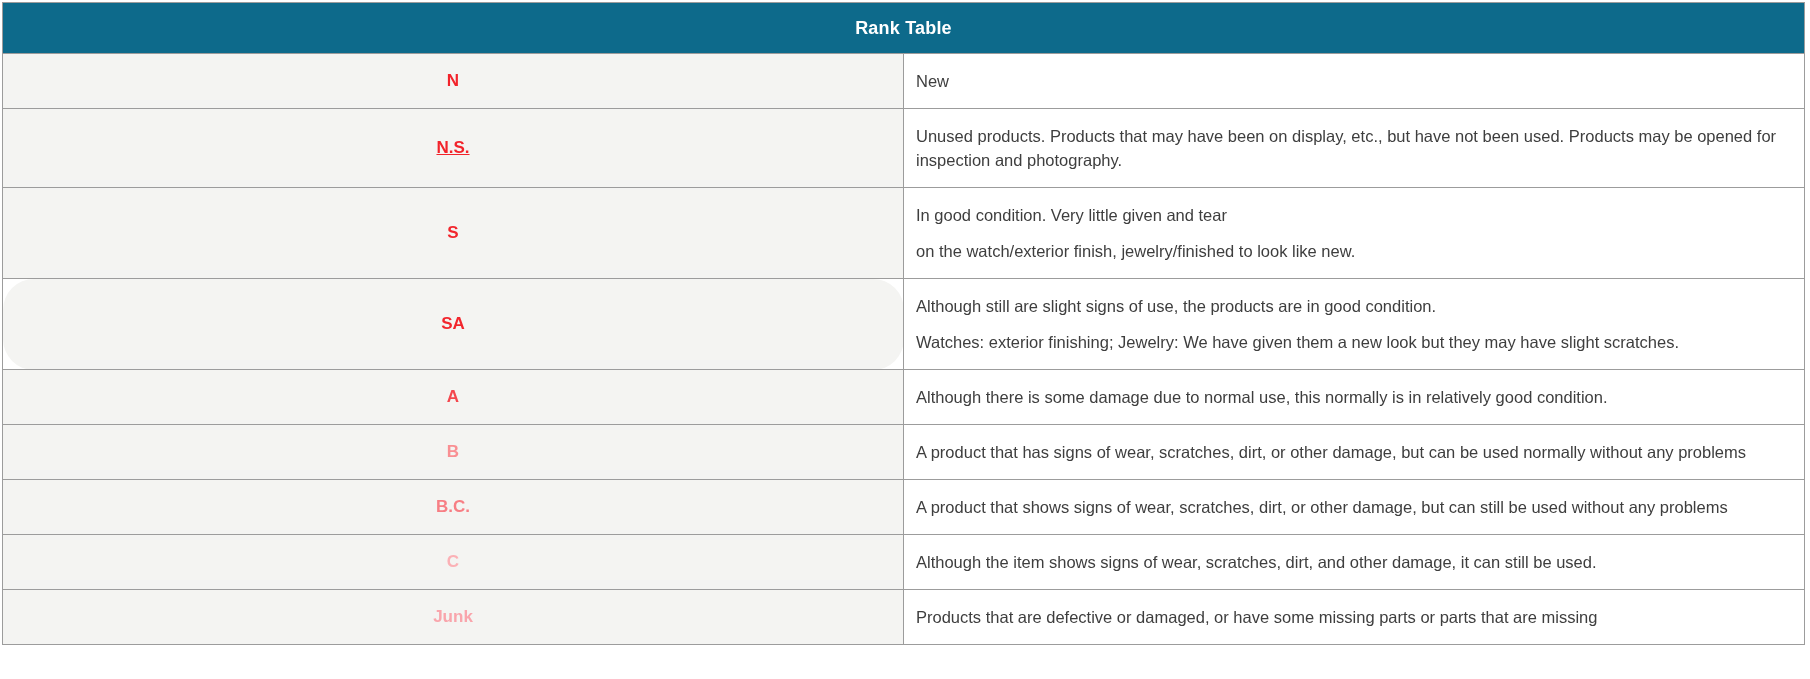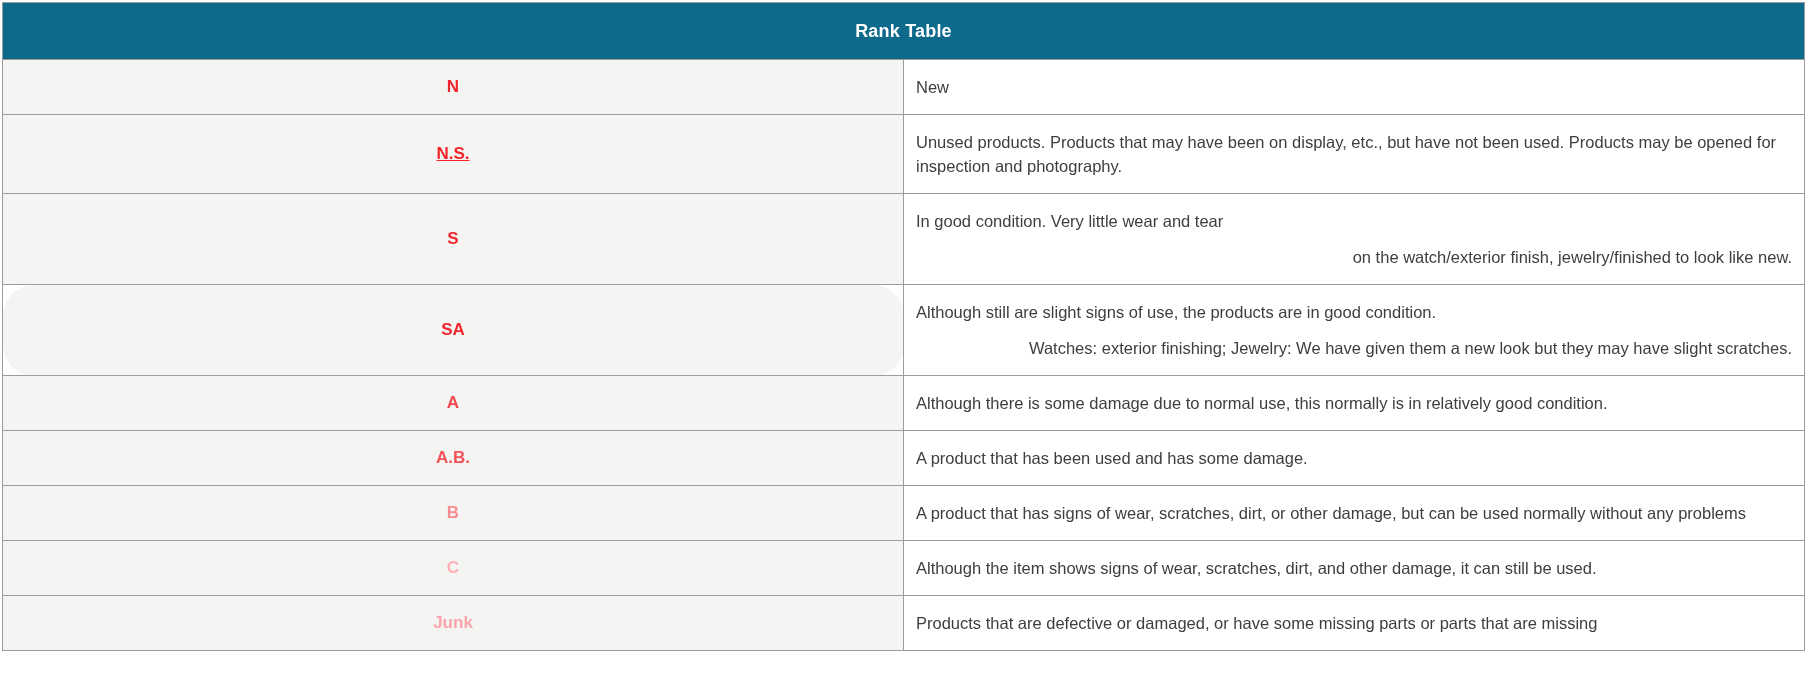--- a/index.html
+++ b/index.html
@@ -18,21 +18,21 @@
     left: 2px; top: 2px;
     width: 1803px;
     border-collapse: collapse;
     table-layout: fixed;
   }
   table.rank-table th,
   table.rank-table td {
     border: 1px solid #9c9c9c;
   }
   th.title-cell {
-    height: 57px;
+    height: 51px;
     background: #0d6a8b;
     color: #ffffff;
     font-size: 18px;
     font-weight: bold;
     text-align: center;
     vertical-align: middle;
     letter-spacing: 0.2px;
   }
   td.rank-cell {
     width: 275px;
@@ -49,21 +49,20 @@
     font-size: 16.5px;
     padding: 15px 12px;
     vertical-align: middle;
   }
   td.desc-cell p.line {
     margin: 0;
     line-height: 24px;
   }
   td.desc-cell p.line + p.line {
     margin-top: 12px;
-    text-align: right;
   }
 </style>
 </head>
 <body>
 
 <div class="page">
   <table class="rank-table">
     <thead>
       <tr>
         <th class="title-cell" colspan="2">Rank Table</th>
@@ -78,47 +77,47 @@
         </tr>
         <tr>
           <td class="rank-cell" style="color: rgb(242, 35, 43); text-decoration: underline;">N.S.</td>
           <td class="desc-cell">
             <p class="line">Unused products. Products that may have been on display, etc., but have not been used. Products may be opened for inspection and photography.</p>
           </td>
         </tr>
         <tr>
           <td class="rank-cell" style="color: rgb(242, 38, 45);">S</td>
           <td class="desc-cell">
-            <p class="line">In good condition. Very little wear and tear</p>
+            <p class="line">In good condition. Very little given and tear</p>
             <p class="line">on the watch/exterior finish, jewelry/finished to look like new.</p>
           </td>
         </tr>
         <tr>
           <td class="rank-cell" style="color: rgb(242, 38, 45); border-radius: 31px;">SA</td>
           <td class="desc-cell">
             <p class="line">Although still are slight signs of use, the products are in good condition.</p>
             <p class="line">Watches: exterior finishing; Jewelry: We have given them a new look but they may have slight scratches.</p>
           </td>
         </tr>
         <tr>
           <td class="rank-cell" style="color: rgb(244, 71, 78);">A</td>
           <td class="desc-cell">
             <p class="line">Although there is some damage due to normal use, this normally is in relatively good condition.</p>
           </td>
         </tr>
         <tr>
-          <td class="rank-cell" style="color: rgb(244, 82, 90);">A.B.</td>
+          <td class="rank-cell" style="color: rgb(249, 143, 147);">B</td>
           <td class="desc-cell">
-            <p class="line">A product that has been used and has some damage.</p>
+            <p class="line">A product that has signs of wear, scratches, dirt, or other damage, but can be used normally without any problems</p>
           </td>
         </tr>
         <tr>
-          <td class="rank-cell" style="color: rgb(249, 143, 147);">B</td>
+          <td class="rank-cell" style="color: rgb(247, 126, 132);">B.C.</td>
           <td class="desc-cell">
-            <p class="line">A product that has signs of wear, scratches, dirt, or other damage, but can be used normally without any problems</p>
+            <p class="line">A product that shows signs of wear, scratches, dirt, or other damage, but can still be used without any problems</p>
           </td>
         </tr>
         <tr>
           <td class="rank-cell" style="color: rgb(251, 177, 182);">C</td>
           <td class="desc-cell">
             <p class="line">Although the item shows signs of wear, scratches, dirt, and other damage, it can still be used.</p>
           </td>
         </tr>
         <tr>
           <td class="rank-cell" style="color: rgb(249, 165, 172);">Junk</td>

